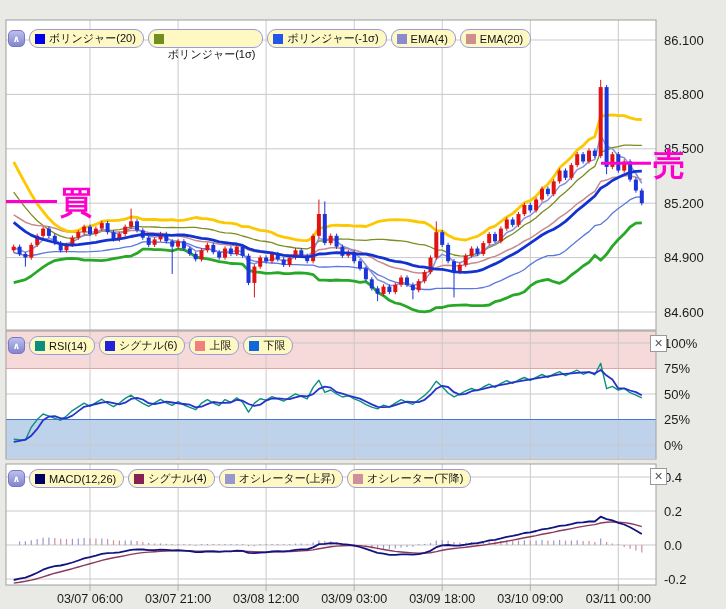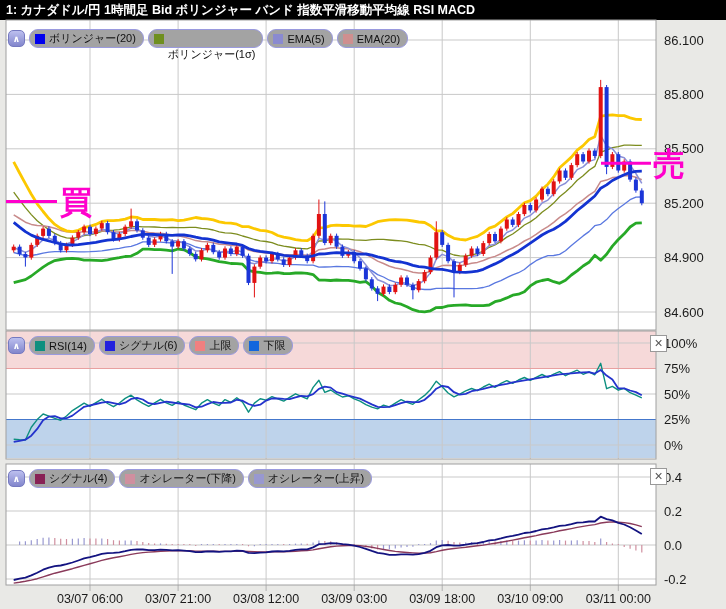--- a/index.html
+++ b/index.html
@@ -19,35 +19,34 @@
     z-index:5; white-space:nowrap;
   }
   .collapse-btn{
     width:17px; height:17px; border-radius:5px; flex:0 0 auto;
     background:linear-gradient(#bcbfef,#8286cc); border:1px solid #7579c0;
     color:#fff; font-size:9px; font-weight:bold; display:flex;
     align-items:center; justify-content:center; box-sizing:border-box;
   }
   .lgbtn{
     display:inline-flex; align-items:center; gap:4px; height:19px;
-    background:#a3a3a3; border:1px solid #9a9ade; border-radius:9px;
+    background:#fef9c3; border:1px solid #9a9ade; border-radius:9px;
     padding:0 7px 0 5px; font-size:11px; color:#111; box-sizing:border-box;
   }
   .lgbtn i{display:inline-block; width:10px; height:10px; flex:0 0 auto;}
   .closebtn{
     position:absolute; left:650px; width:17px; height:17px; background:#fff;
     border:1px solid #999; color:#555; font-size:14px; line-height:15px;
     text-align:center; z-index:6; box-sizing:border-box;
   }
 </style>
 </head>
 <body>
 
 <div id="app">
-  <div id="titlebar">1:  カナダドル/円 1時間足 Bid ボリンジャー バンド 指数平滑移動平均線 RSI MACD</div>
 
   <svg id="cv" width="726" height="609">
       <defs>
         <clipPath id="clipMain">
           <rect x="6" y="20" width="650" height="310"></rect>
         </clipPath>
         <clipPath id="clipRsi">
           <rect x="6" y="331" width="650" height="128"></rect>
         </clipPath>
         <clipPath id="clipMacd">
@@ -491,22 +490,26 @@
       </div>
   <span class="lgbtn">
         <i style="background: rgb(0, 0, 238);"></i>
         <em style="font-style: normal;">ボリンジャー(20)</em>
       </span>
       <span class="lgbtn">
         <i style="background: rgb(111, 143, 31);"></i>
         <em style="font-style: normal; margin-top: 32px;">ボリンジャー(1σ)</em>
       </span>
       <span class="lgbtn">
+        <i style="background: rgb(34, 85, 238);"></i>
+        <em style="font-style: normal;">ボリンジャー(-1σ)</em>
+      </span>
+      <span class="lgbtn">
         <i style="background: rgb(138, 138, 208);"></i>
-        <em style="font-style: normal;">EMA(5)</em>
+        <em style="font-style: normal;">EMA(4)</em>
       </span>
       <span class="lgbtn">
         <i style="background: rgb(207, 143, 143);"></i>
         <em style="font-style: normal;">EMA(20)</em>
       </span>
     </div>
   <div class="legendrow" style="top:336px" id="legend-rsi">
     <div class="collapse-btn">
         <span>∧</span>
       </div>
@@ -524,29 +527,33 @@
       </span>
       <span class="lgbtn">
         <i style="background: rgb(17, 102, 221);"></i>
         <em style="font-style: normal;">下限</em>
       </span>
     </div>
   <div class="legendrow" style="top:469px" id="legend-macd">
     <div class="collapse-btn">
         <span>∧</span>
       </div>
+  <span class="lgbtn">
+        <i style="background: rgb(0, 0, 102);"></i>
+        <em style="font-style: normal;">MACD(12,26)</em>
+      </span>
       <span class="lgbtn">
         <i style="background: rgb(136, 34, 85);"></i>
         <em style="font-style: normal;">シグナル(4)</em>
       </span>
       <span class="lgbtn">
+        <i style="background: rgb(152, 152, 208);"></i>
+        <em style="font-style: normal;">オシレーター(上昇)</em>
+      </span>
+      <span class="lgbtn">
         <i style="background: rgb(207, 143, 159);"></i>
         <em style="font-style: normal;">オシレーター(下降)</em>
-      </span>
-      <span class="lgbtn">
-        <i style="background: rgb(152, 152, 208);"></i>
-        <em style="font-style: normal;">オシレーター(上昇)</em>
       </span>
     </div>
 
   <div class="closebtn" style="top:335px"><span>×</span></div>
   <div class="closebtn" style="top:468px"><span>×</span></div>
 </div>
 
 </body></html>

